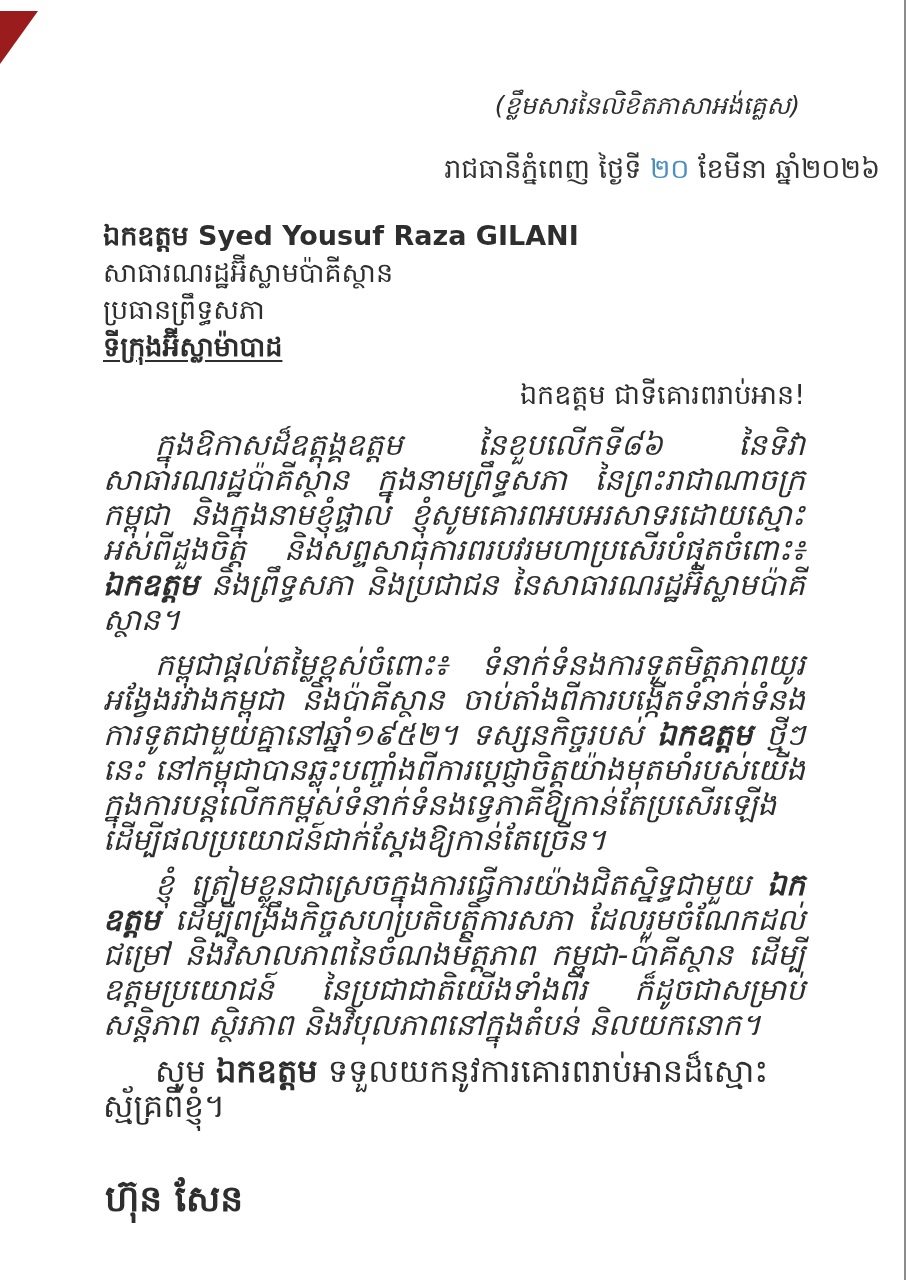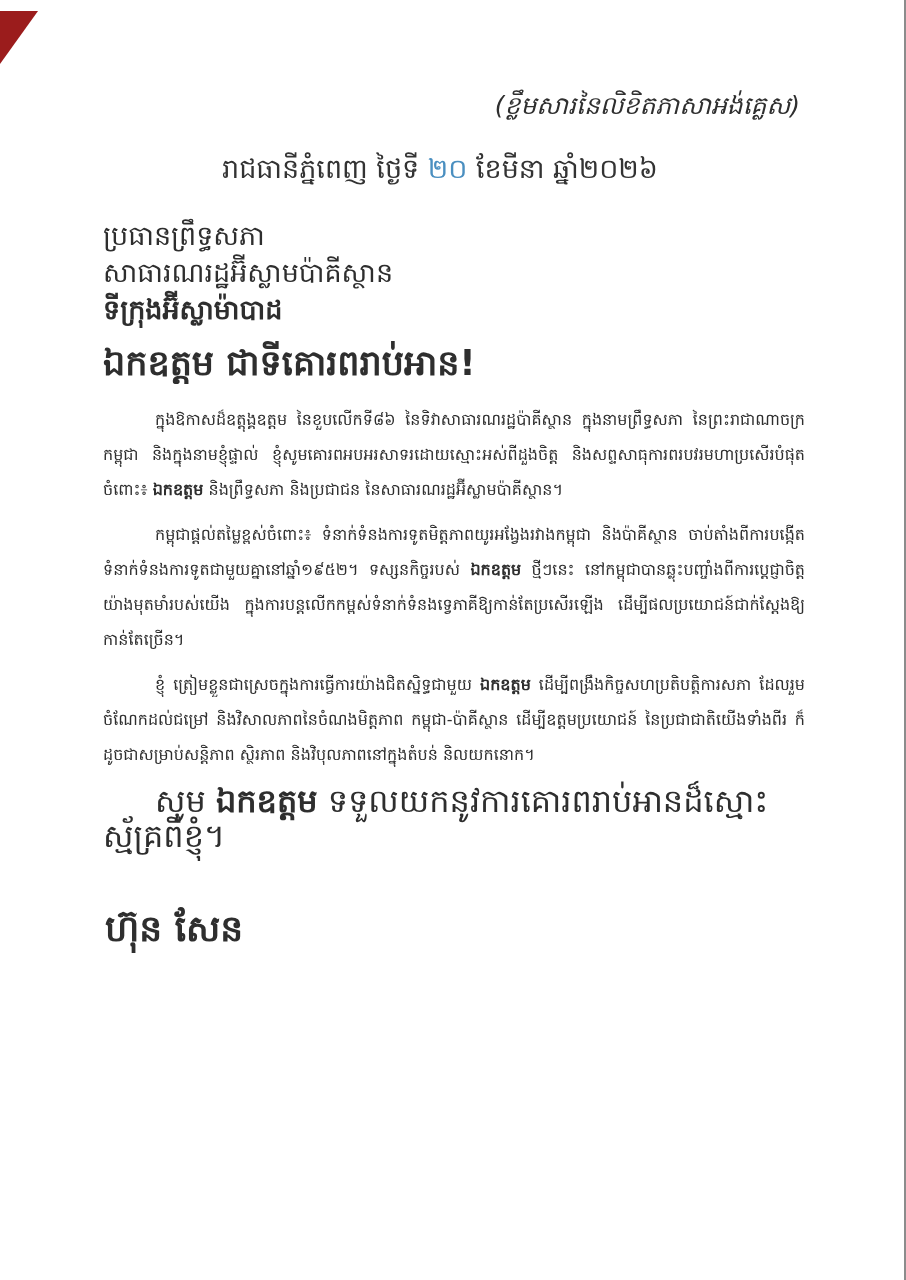--- a/index.html
+++ b/index.html
@@ -27,46 +27,49 @@
   }
   .note {
     margin: 90px 106px 0 0;
     text-align: right;
     font-style: italic;
     font-size: 25px;
     color: #2f2f2f;
   }
   .date-line {
     margin: 26px 26px 0 0;
-    text-align: center;
+    text-align: right;
     font-size: 27px;
     color: #333333;
   }
   .date-day { color: #4a8fc0; }
   .recipient {
     margin: 26px 101px 0 103px;
     font-size: 27px;
     line-height: 37px;
   }
   .recipient .name { font-weight: bold; }
   .recipient .city {
     font-weight: bold;
+    text-decoration: underline;
     text-underline-offset: 4px;
   }
   .salutation {
     margin: 13px 101px 0 103px;
-    font-weight: bold;
-    font-size: 35px;
+    font-weight: normal;
+    font-size: 27px;
+    text-align: right;
   }
   .para {
     margin: 10px 101px 0 103px;
-    font-size: 16px;
+    font-size: 30px;
     line-height: 35px;
     text-align: justify;
     text-indent: 52px;
+    font-style: italic;
   }
   .para .b { font-weight: bold; }
   .closing {
     margin: 12px 101px 0 103px;
     font-size: 32px;
     line-height: 35px;
     text-indent: 52px;
   }
   .closing .b { font-weight: bold; }
   .signature {
@@ -81,22 +84,23 @@
 <div class="page">
 
   <div class="corner-triangle"></div>
   <div class="edge-line"></div>
 
   <div class="note">(ខ្លឹមសារនៃលិខិតភាសាអង់គ្លេស)</div>
 
   <div class="date-line"><span>រាជធានីភ្នំពេញ ថ្ងៃទី </span><span class="date-day">២០</span><span> ខែមីនា ឆ្នាំ២០២៦</span></div>
 
   <div class="recipient">
+    <div class="name">ឯកឧត្តម Syed Yousuf Raza GILANI</div>
+    <div>សាធារណរដ្ឋអ៊ីស្លាមប៉ាគីស្ថាន</div>
     <div>ប្រធានព្រឹទ្ធសភា</div>
-    <div>សាធារណរដ្ឋអ៊ីស្លាមប៉ាគីស្ថាន</div>
     <div class="city">ទីក្រុងអ៊ីស្លាម៉ាបាដ</div>
   </div>
 
   <div class="salutation">ឯកឧត្តម ជាទីគោរពរាប់អាន!</div>
 
   <div class="para"><span>ក្នុងឱកាសដ៏ឧត្តុង្គឧត្តម នៃខួបលើកទី៨៦ នៃទិវាសាធារណរដ្ឋប៉ាគីស្ថាន ក្នុងនាមព្រឹទ្ធសភា នៃព្រះរាជាណាចក្រកម្ពុជា និងក្នុងនាមខ្ញុំផ្ទាល់ ខ្ញុំសូមគោរពអបអរសាទរដោយស្មោះអស់ពីដួងចិត្ត និងសព្ទសាធុការពរបវរមហាប្រសើរបំផុតចំពោះ៖ </span><span class="b">ឯកឧត្តម</span><span> និងព្រឹទ្ធសភា និងប្រជាជន នៃសាធារណរដ្ឋអ៊ីស្លាមប៉ាគីស្ថាន។</span></div>
 
   <div class="para"><span>កម្ពុជាផ្តល់តម្លៃខ្ពស់ចំពោះ៖ ទំនាក់ទំនងការទូតមិត្តភាពយូរអង្វែងរវាងកម្ពុជា និងប៉ាគីស្ថាន ចាប់តាំងពីការបង្កើតទំនាក់ទំនងការទូតជាមួយគ្នានៅឆ្នាំ១៩៥២។ ទស្សនកិច្ចរបស់ </span><span class="b">ឯកឧត្តម</span><span> ថ្មីៗនេះ នៅកម្ពុជាបានឆ្លុះបញ្ចាំងពីការប្តេជ្ញាចិត្តយ៉ាងមុតមាំរបស់យើង ក្នុងការបន្តលើកកម្ពស់ទំនាក់ទំនងទ្វេភាគីឱ្យកាន់តែប្រសើរឡើង ដើម្បីផលប្រយោជន៍ជាក់ស្តែងឱ្យកាន់តែច្រើន។</span></div>
 
   <div class="para"><span>ខ្ញុំ ត្រៀមខ្លួនជាស្រេចក្នុងការធ្វើការយ៉ាងជិតស្និទ្ធជាមួយ </span><span class="b">ឯកឧត្តម</span><span> ដើម្បីពង្រឹងកិច្ចសហប្រតិបត្តិការសភា ដែលរួមចំណែកដល់ជម្រៅ និងវិសាលភាពនៃចំណងមិត្តភាព កម្ពុជា-ប៉ាគីស្ថាន ដើម្បីឧត្តមប្រយោជន៍ នៃប្រជាជាតិយើងទាំងពីរ ក៏ដូចជាសម្រាប់សន្តិភាព ស្ថិរភាព និងវិបុលភាពនៅក្នុងតំបន់ និលយកនោក។</span></div>

